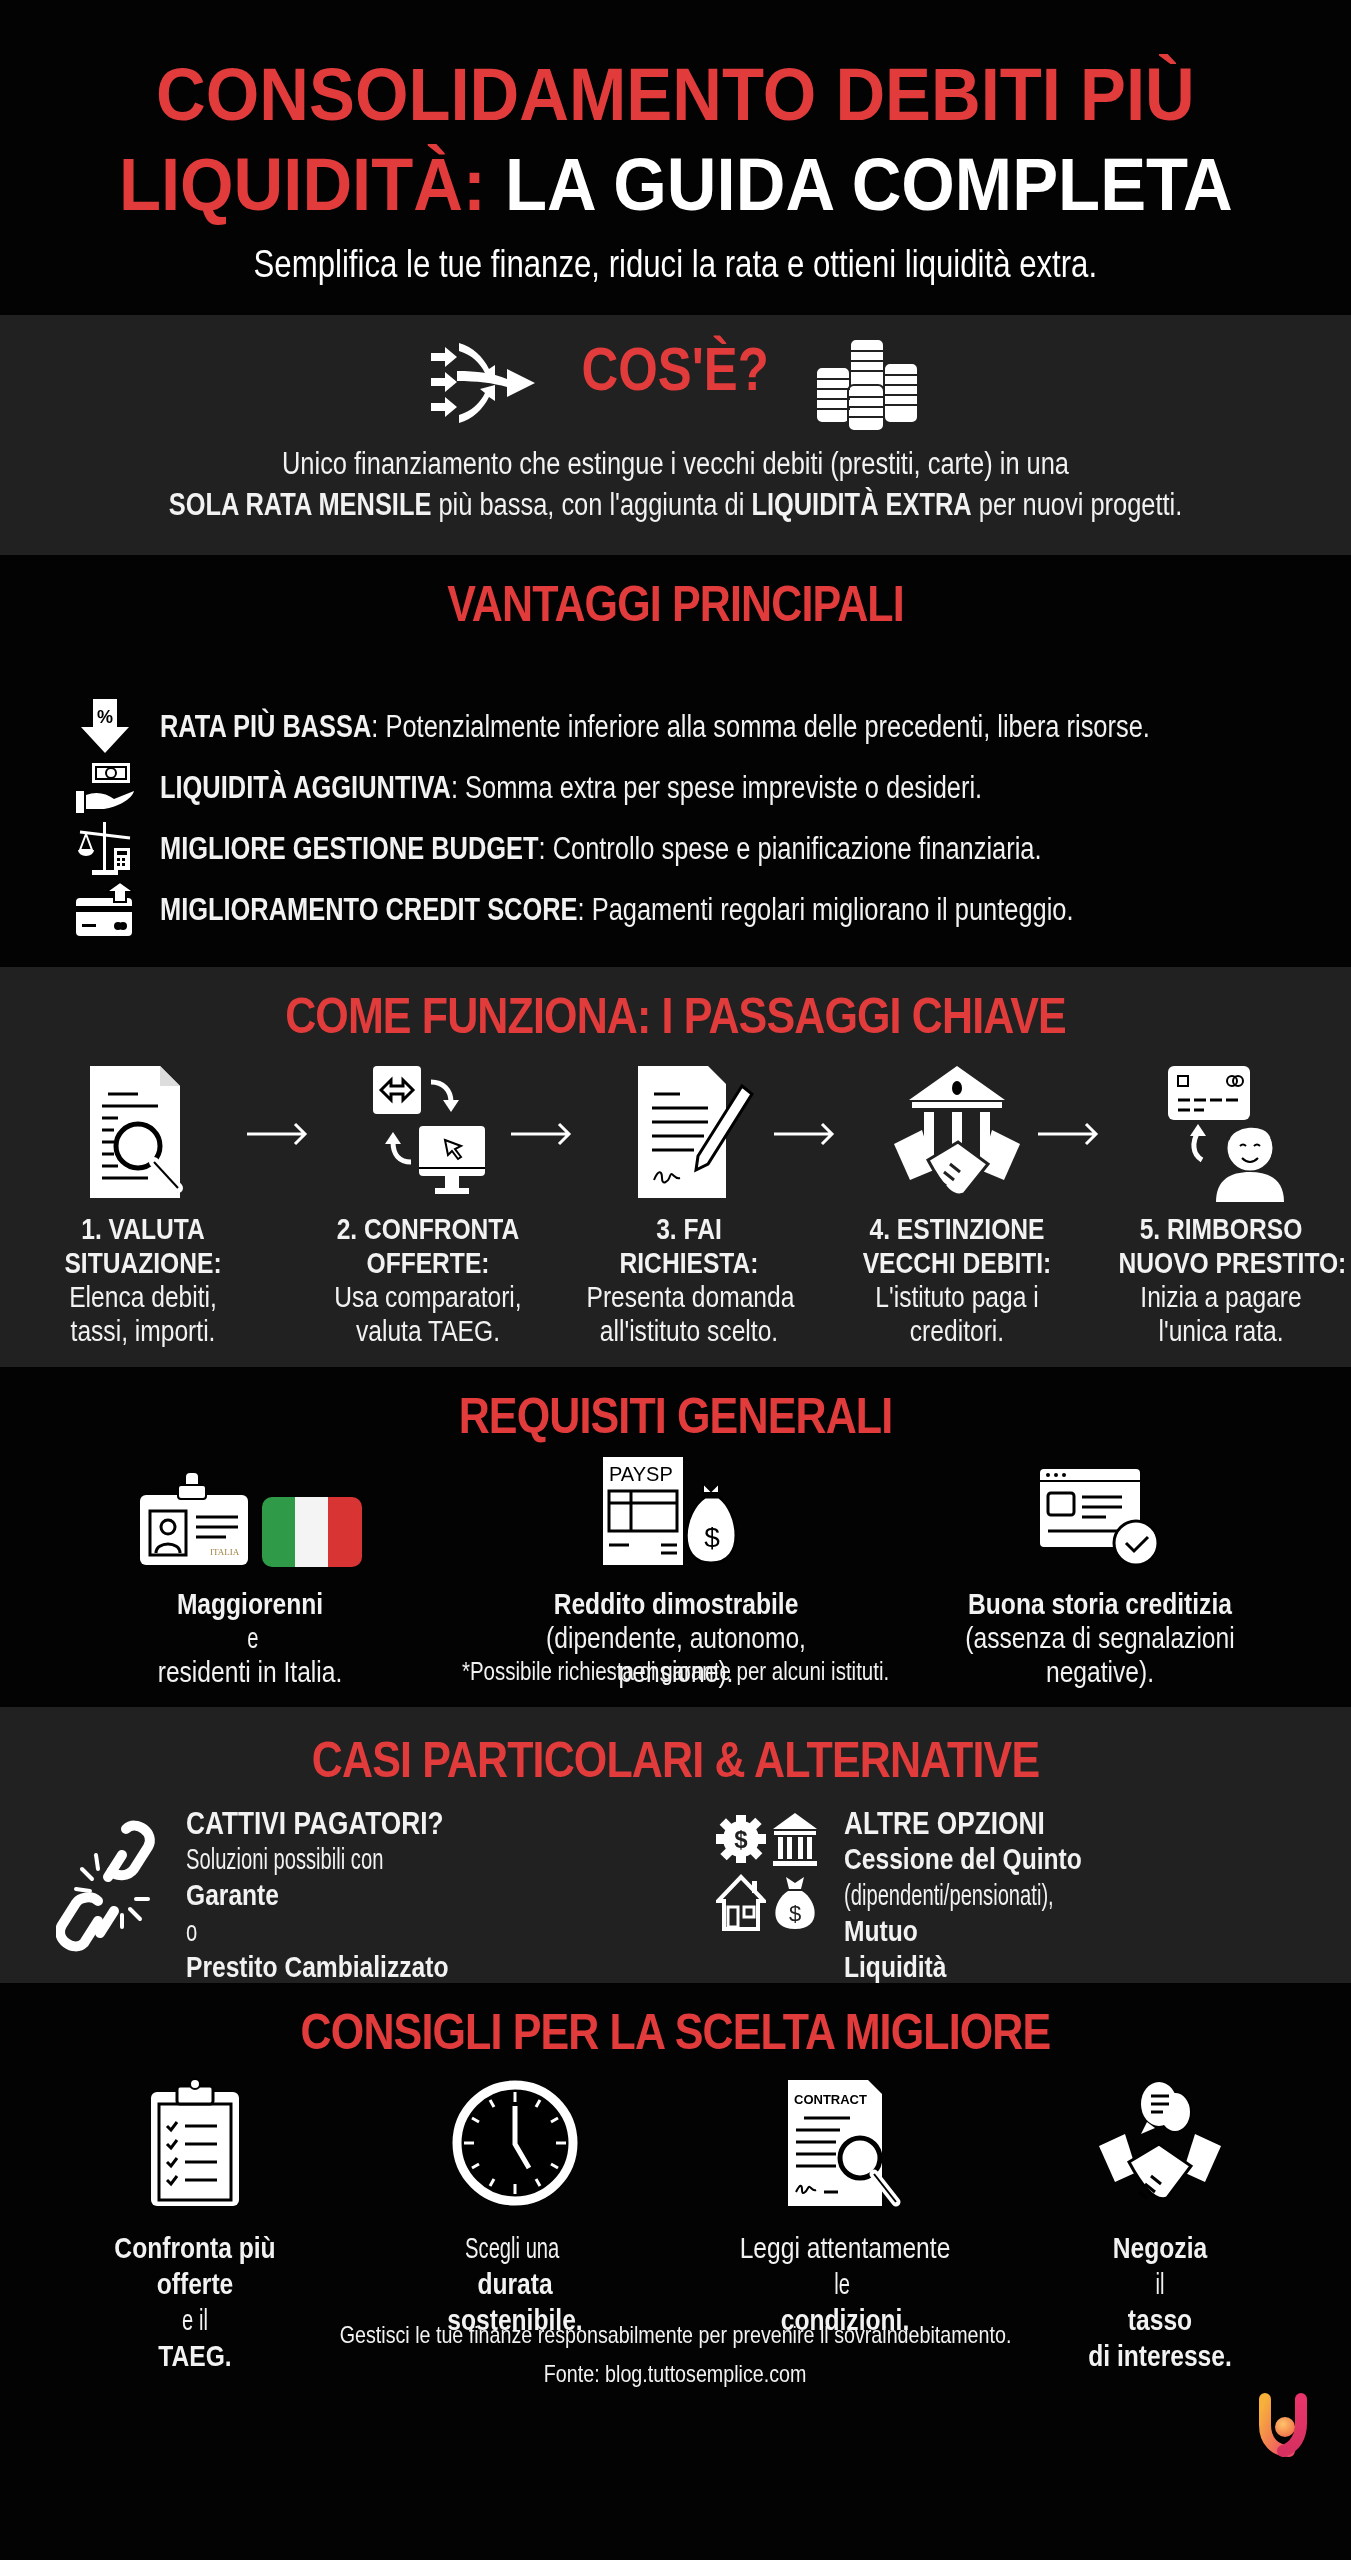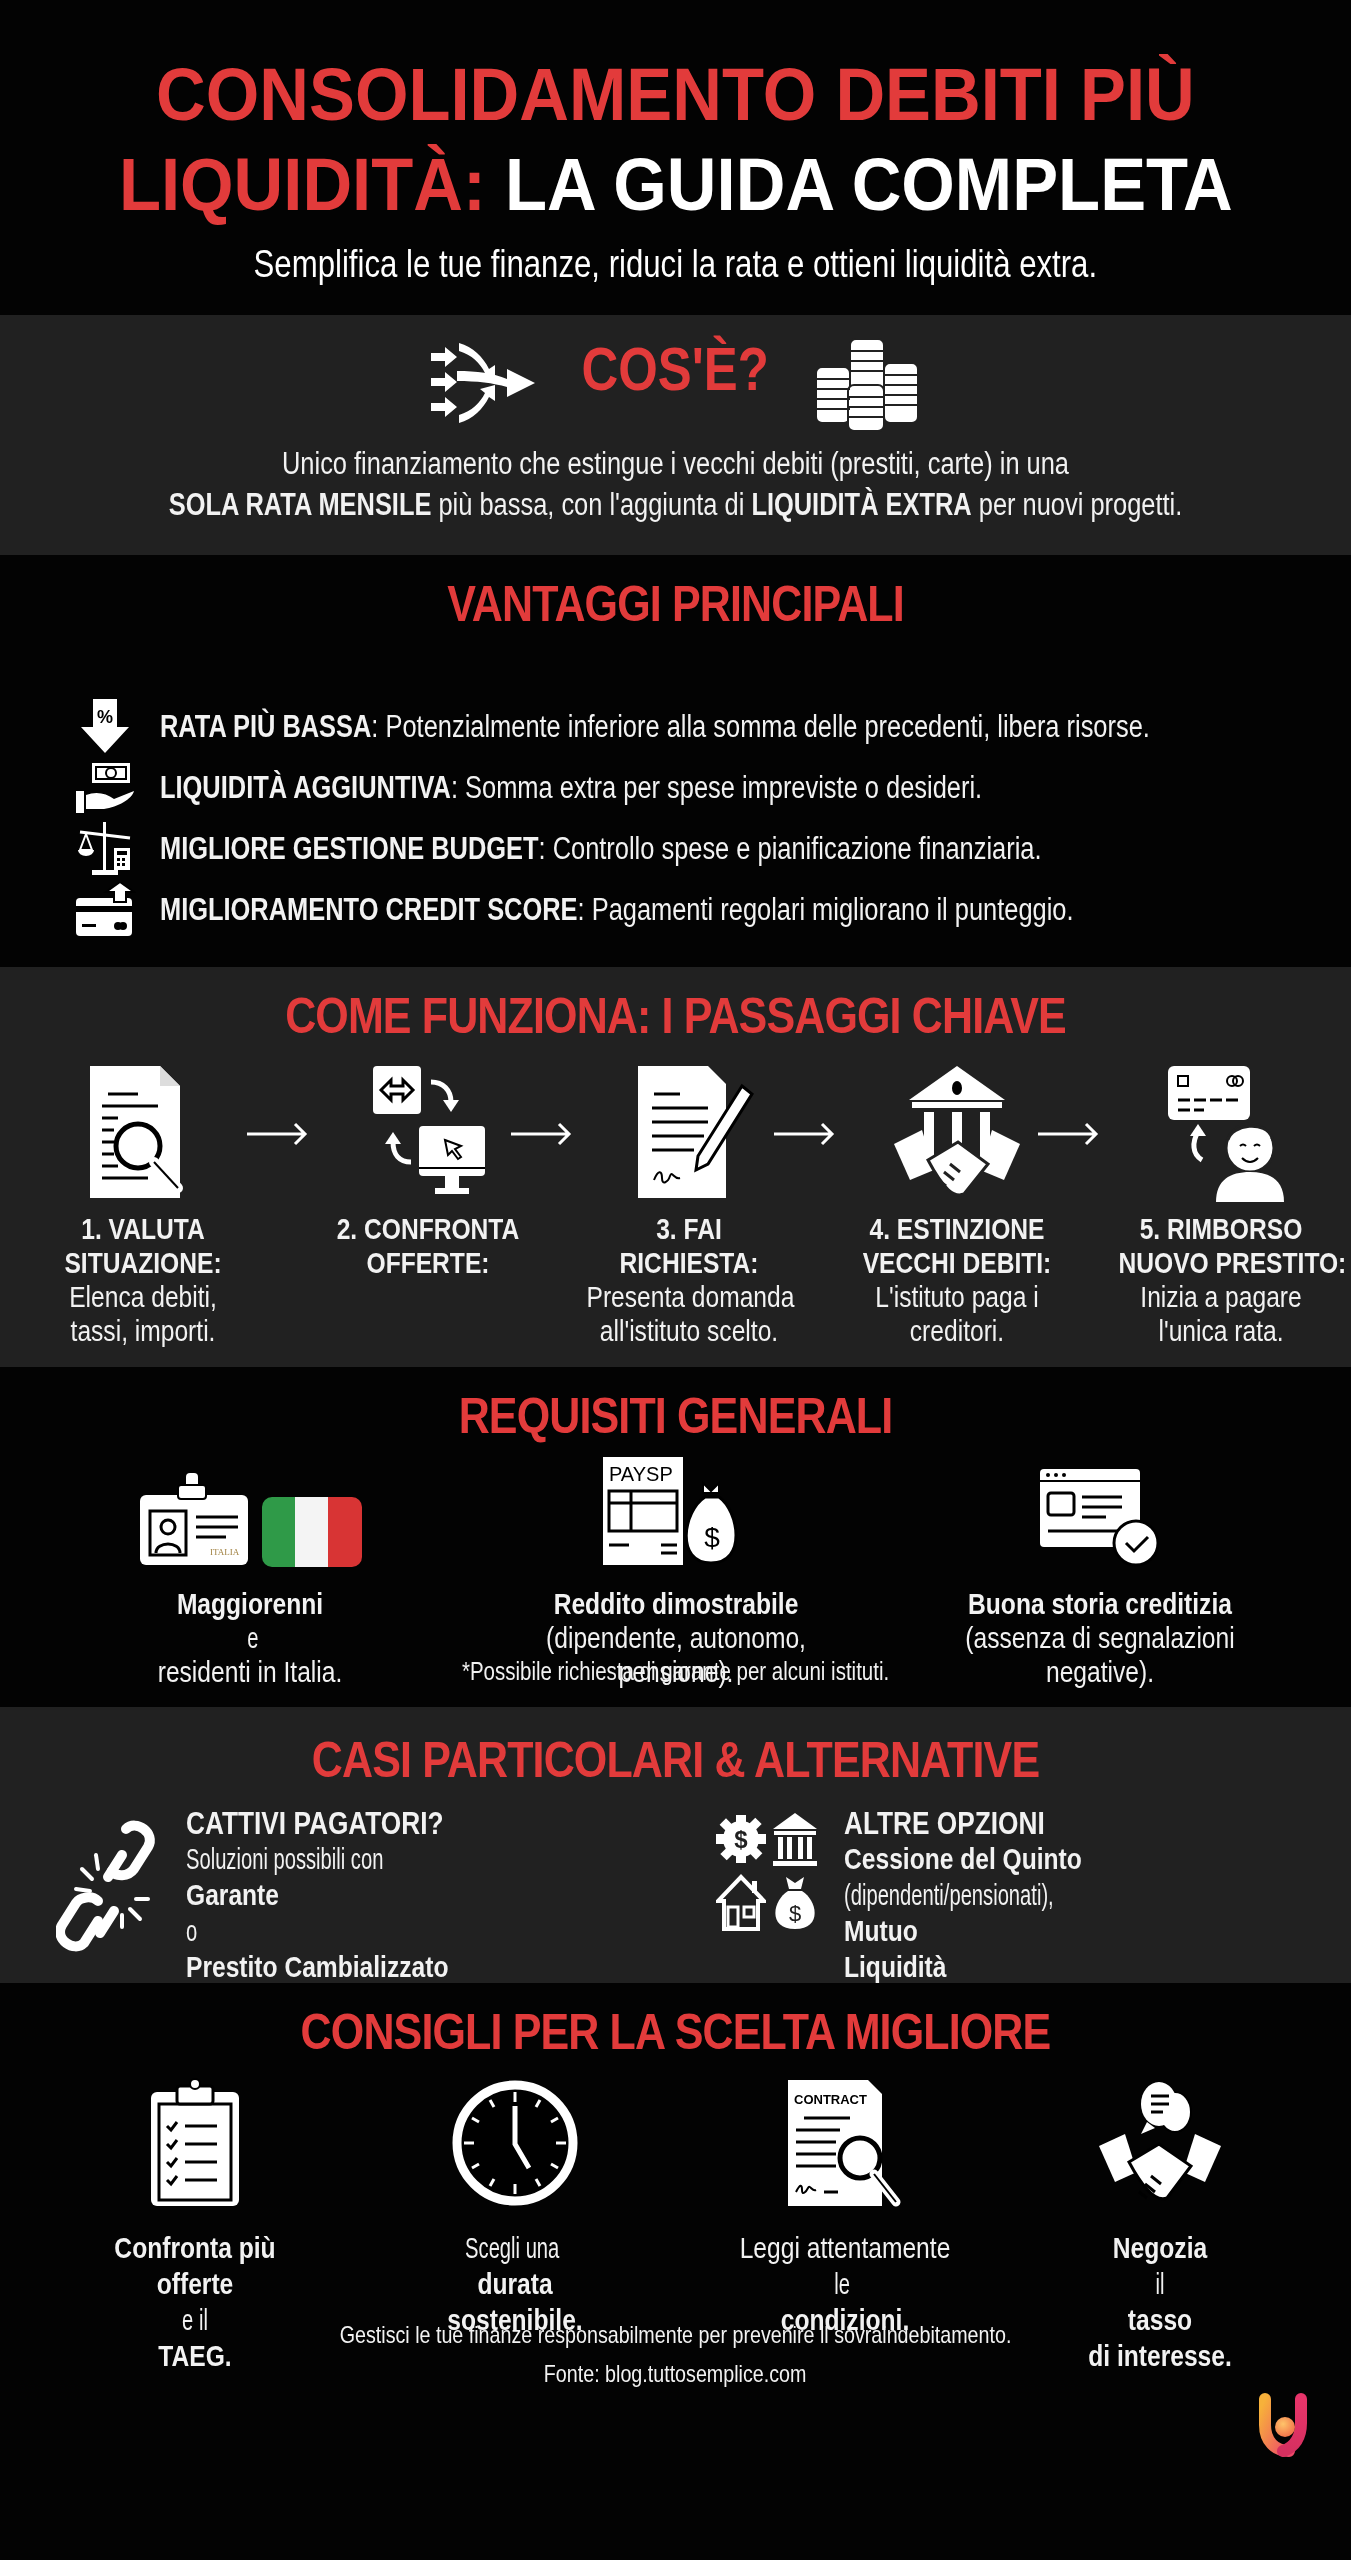--- a/index.html
+++ b/index.html
@@ -251,20 +251,24 @@
           <path d="M82 76l16 6-6 3 6 8-3 2-6-8-4 4z" fill="none" stroke="#000" stroke-width="2"></path>
           <path d="M68 18c12 0 20 8 20 20" stroke="#fff" stroke-width="5" fill="none"></path>
           <path d="M80 36h16l-8 12z" fill="#fff"></path>
           <path d="M48 98c-12 0-18-8-18-20" stroke="#fff" stroke-width="5" fill="none"></path>
           <path d="M22 80h16l-8-12z" fill="#fff"></path>
         </svg>
     </div>
     <div class="sh">
         <span>2. CONFRONTA</span>
         <span>OFFERTE:</span>
+      </div>
+    <div class="sd">
+        <span>Usa comparatori,</span>
+        <span>valuta TAEG.</span>
       </div>
   </div>
 
   <svg class="arrow" style="left:509px" viewBox="0 0 66 24">
       <path d="M2 12h58M50 2l10 10-10 10" stroke="#fff" stroke-width="3" fill="none"></path>
     </svg>
 
   <div class="step" style="left:546px">
     <div class="sic">
       <svg width="130" height="138" viewBox="0 0 130 138">

